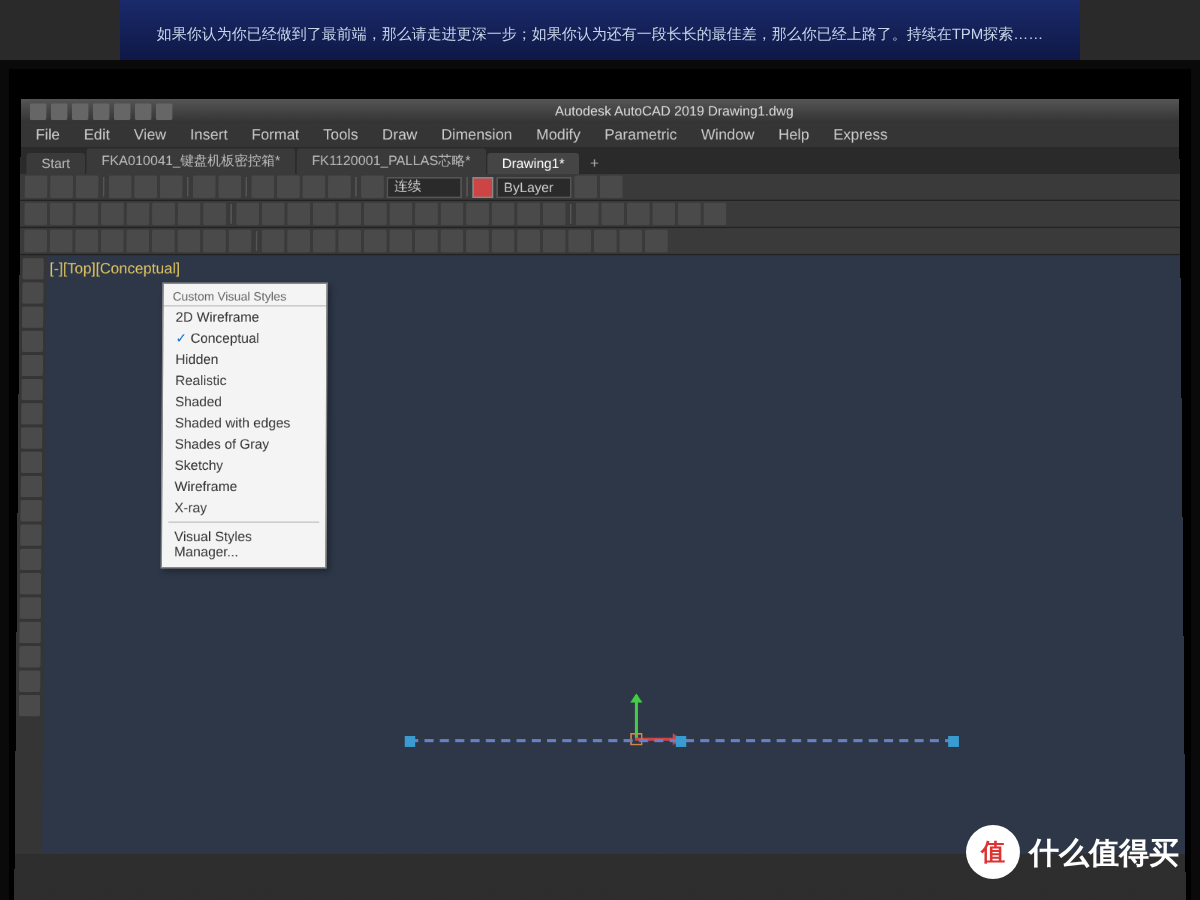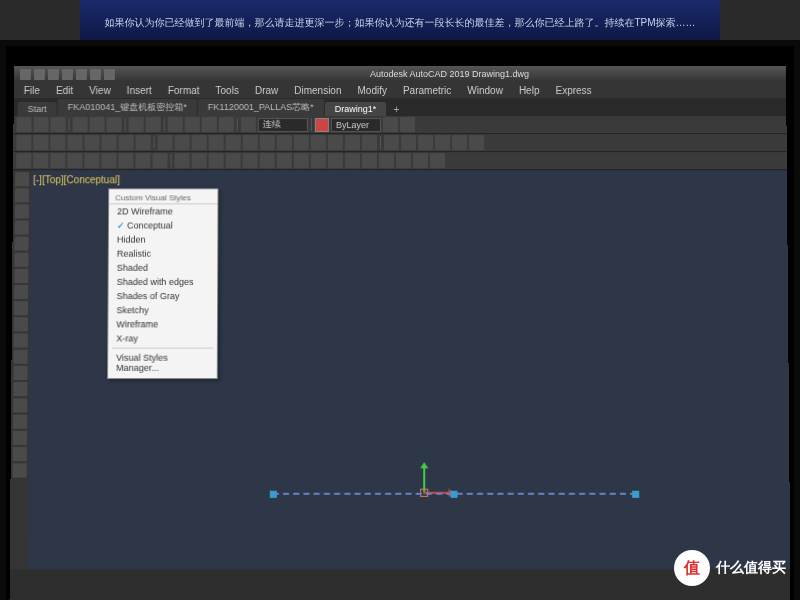--- a/index.html
+++ b/index.html
@@ -37,21 +37,21 @@
 .axis-x { position: absolute; left: 29px; top: 28px; width: 30px; height: 2px; background: #c44; }
 .axis-x::after { content: ""; position: absolute; right: -5px; top: -3px; border: 4px solid transparent; border-left: 6px solid #c44; }
 .axis-box { position: absolute; left: 26px; top: 25px; width: 8px; height: 8px; border: 1px solid #c84; }
 .drawn-line { position: absolute; top: 319px; left: 260px; width: 360px; height: 0; border-top: 2px dashed #6b7fc4; }
 .grip { position: absolute; width: 7px; height: 7px; background: #3a9bd1; top: -4px; }
 .grip.g1 { left: -3px; }
 .grip.g2 { left: 50%; margin-left: -4px; }
 .grip.g3 { right: -3px; }
 .watermark { position: absolute; right: 14px; bottom: 14px; display: flex; align-items: center; gap: 6px; }
 .wm-circle { width: 36px; height: 36px; background: #fff; border-radius: 50%; display: flex; align-items: center; justify-content: center; color: #d33; font-size: 16px; font-weight: bold; }
-.wm-text { color: #fff; font-size: 14px; font-weight: bold; }
+.wm-text { color: #fff; font-size: 20px; font-weight: bold; }
 .top-poster { position: absolute; top: 0; left: 80px; right: 80px; height: 46px; background: linear-gradient(to bottom, #1a2a6b, #0d1540); display: flex; align-items: center; justify-content: center; color: #c8d4e8; font-size: 11px; overflow: hidden; }
 </style>
 </head>
 <body>
 
 <div class="photo-frame">
   <div class="top-poster">
       <span>如果你认为你已经做到了最前端，那么请走进更深一步；如果你认为还有一段长长的最佳差，那么你已经上路了。持续在TPM探索……</span>
     </div>
 

